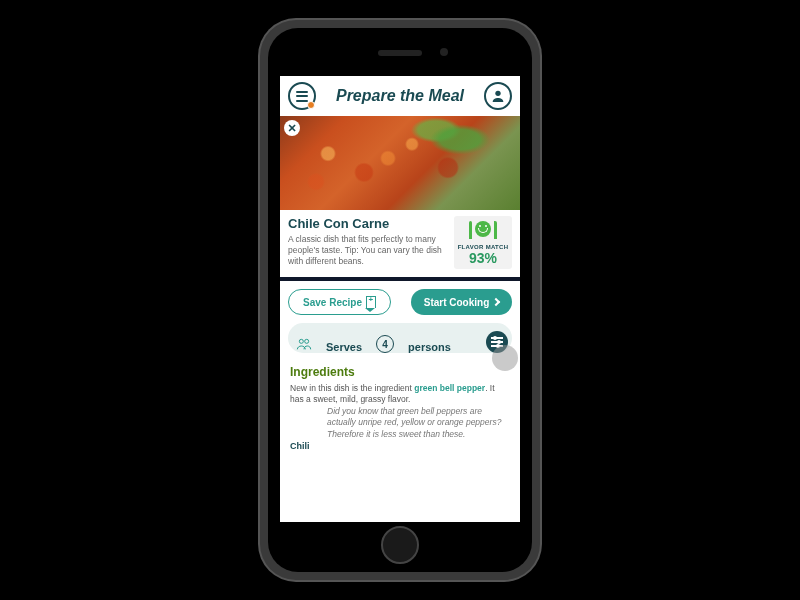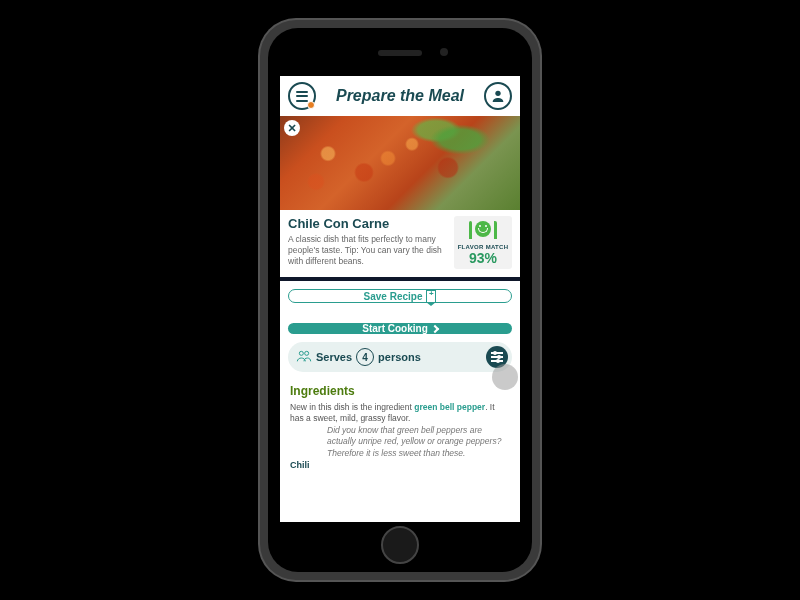--- a/index.html
+++ b/index.html
@@ -229,21 +229,20 @@
   }
   .flavor-pct {
     font-size: 14px;
     font-weight: 700;
     color: #2a9960;
   }
   .action-row {
     display: flex;
     gap: 20px;
     padding: 8px;
-    flex-direction: column;
   }
   .btn {
     flex: 1;
     height: 26px;
     border-radius: 13px;
     font-size: 10px;
     font-weight: 700;
     display: flex;
     align-items: center;
     justify-content: center;
@@ -289,23 +288,23 @@
     border-right: 2px solid #fff;
     border-top: 2px solid #fff;
     transform: rotate(45deg);
   }
   .serves-row {
     margin: 0 8px 8px;
     background: #e8f1f0;
     border-radius: 16px;
     height: 30px;
     display: flex;
-    align-items: center;
+    align-items: flex-end;
     padding: 0 4px 0 8px;
-    gap: 4px;
+    gap: 14px;
     color: #1a4a52;
     font-size: 11px;
     font-weight: 600;
     position: relative;
   }
   .people-icon svg { width: 16px; height: 14px; stroke: #2a9d8f; fill: none; stroke-width: 1.5; }
   .serves-count {
     width: 18px;
     height: 18px;
     border: 1.5px solid #1a4a52;

